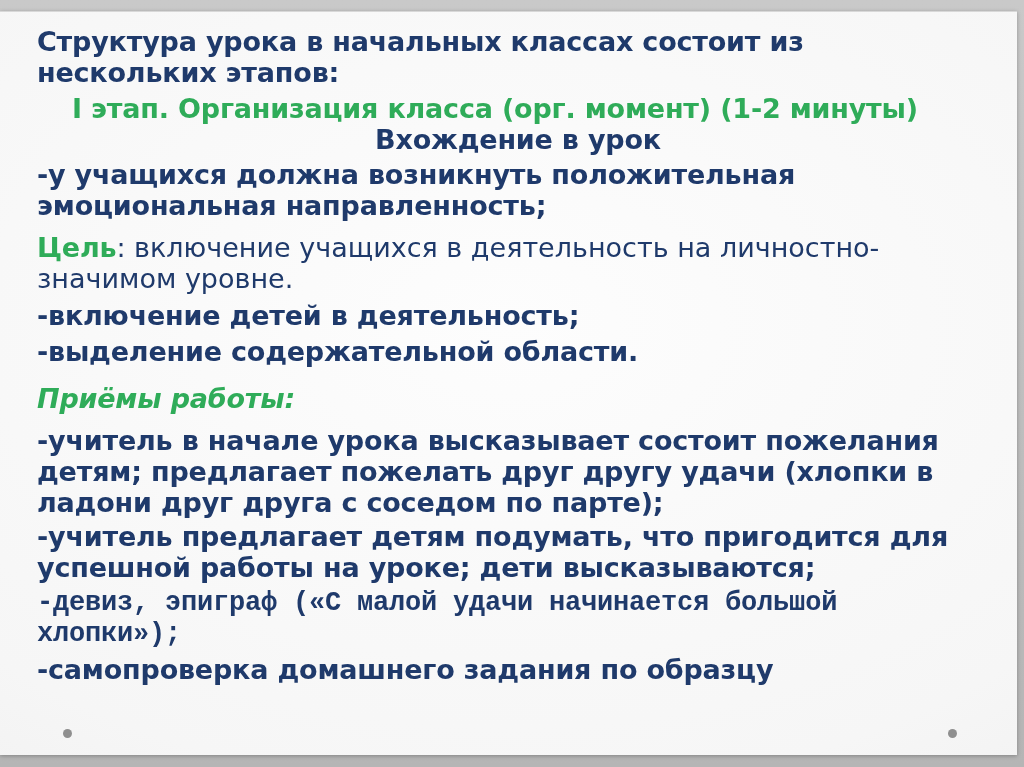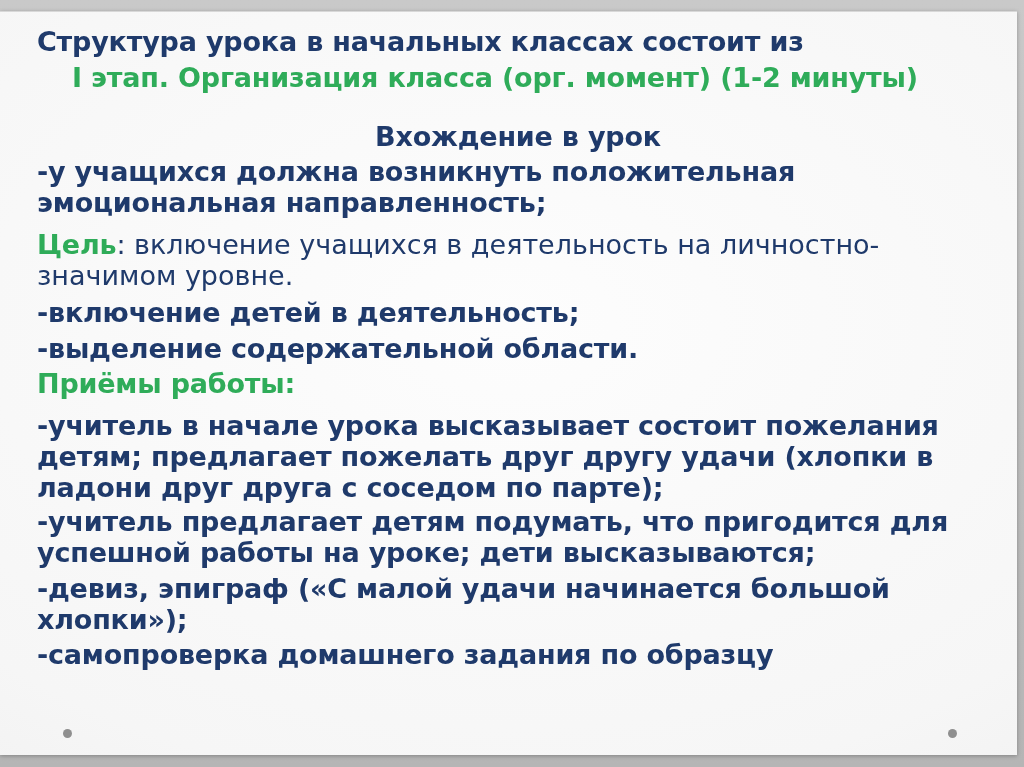--- a/index.html
+++ b/index.html
@@ -23,49 +23,50 @@
     font-size:27px;
     line-height:31px;
     font-weight:bold;
     letter-spacing:-0.2px;
   }
   .para{margin:0;}
   .ln{white-space:nowrap;}
   
   .p-stage   {margin-top:5px; padding-left:28px;}
   .p-subtitle{margin-top:0; text-align:center; white-space:normal;}
-  .p-subtitle .ln{white-space:normal;margin-top:28px;}
+  .p-subtitle .ln{white-space:normal;}
   .p-goal    {margin-top:11px;}
   .p-b1      {margin-top:4px;}
   .p-b2      {margin-top:6px;}
   .p-b3      {margin-top:5px;}
-  .p-methods {margin-top:4px;}
+  .p-methods {margin-top:16px;font-style:italic;}
   .p-m1      {margin-top:11px;}
   .p-m2      {margin-top:3px;}
-  .p-m3      {margin-top:5px;}
+  .p-m3      {margin-top:5px;font-family:Liberation Mono, monospace;}
   .p-m4      {margin-top:4px;}
   
   .seg{}
   .rg{font-weight:normal;letter-spacing:0;}
   .dot{
     position:absolute;
     width:9px;height:9px;border-radius:50%;
     top:729px;
   }
   .dot-left{left:63px;}
   .dot-right{left:948px;}
 </style>
 </head>
 <body>
 
 <div class="stage">
   <div class="slide">
     <div class="content" id="slide-text">
         <div class="para p-title">
           <div class="ln"><span class="seg" style="color: rgb(31, 58, 107);">Структура урока в начальных классах состоит из</span></div>
+          <div class="ln"><span class="seg" style="color: rgb(31, 58, 107);">нескольких этапов:</span></div>
         </div>
         <div class="para p-stage">
           <div class="ln"><span class="seg" style="color: rgb(47, 172, 89); margin-left: 7px;">I этап. Организация класса (орг. момент) (1-2 минуты)</span></div>
         </div>
         <div class="para p-subtitle">
           <div class="ln"><span class="seg" style="color: rgb(31, 58, 107);">Вхождение в урок</span></div>
         </div>
         <div class="para p-b1">
           <div class="ln"><span class="seg" style="color: rgb(31, 58, 107);">-у учащихся должна возникнуть положительная</span></div>
           <div class="ln"><span class="seg" style="color: rgb(31, 58, 107);">эмоциональная направленность;</span></div>

